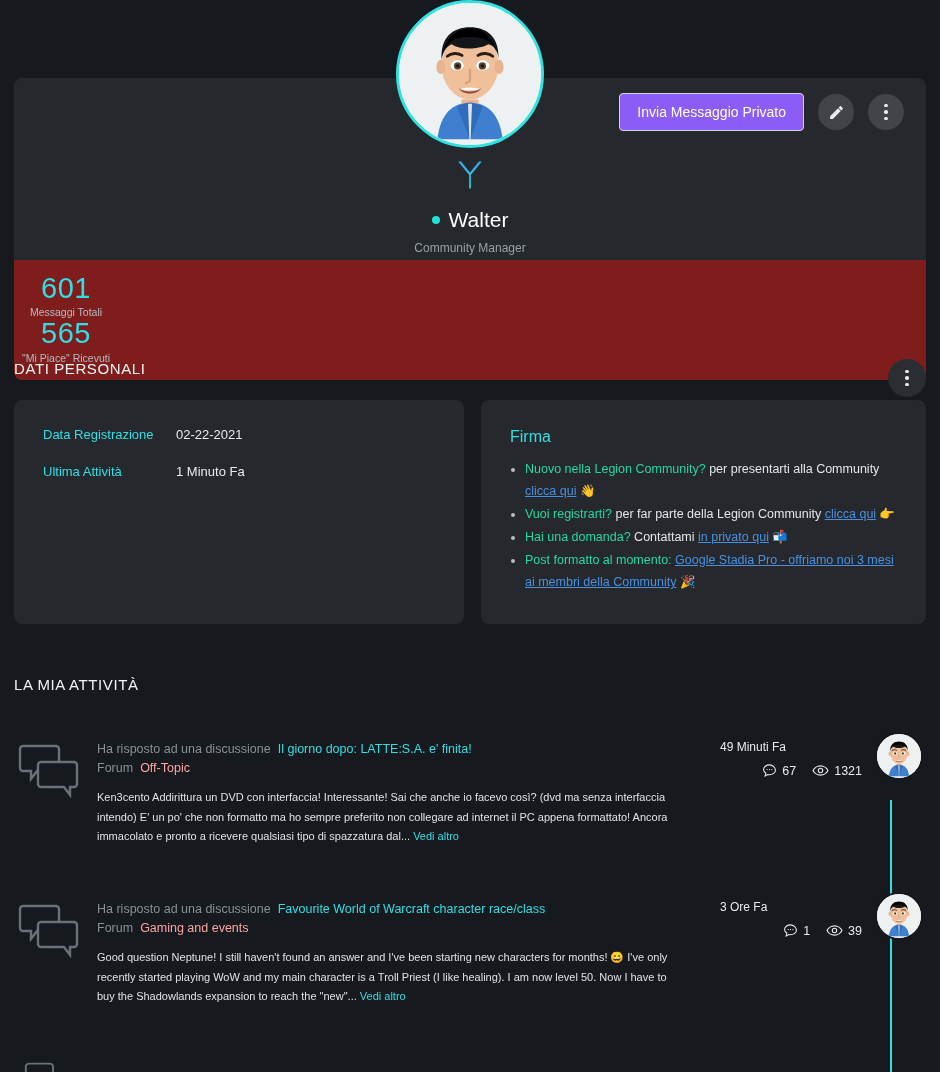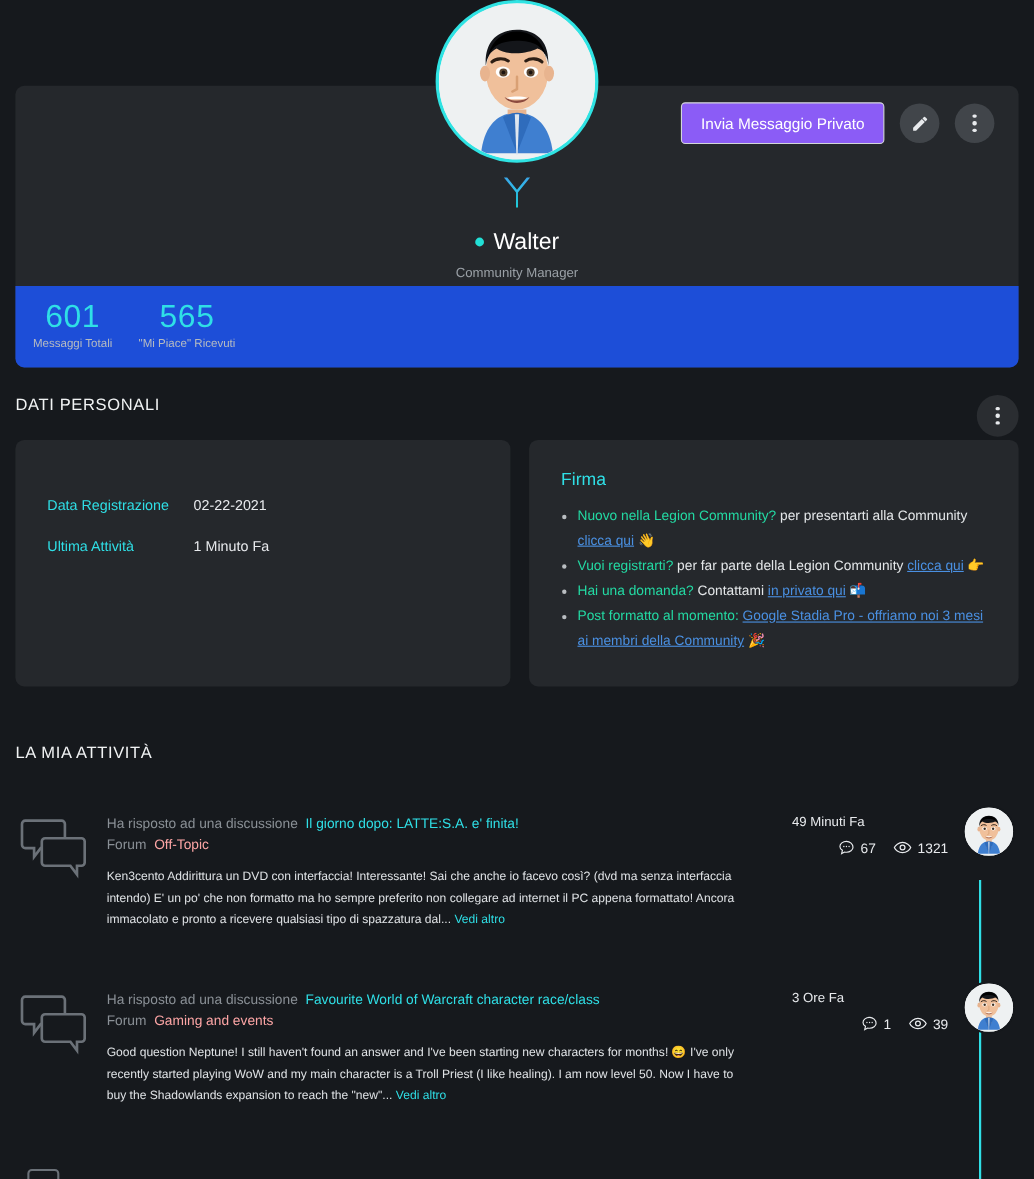--- a/index.html
+++ b/index.html
@@ -60,23 +60,24 @@
   .round-btn {
     width: 36px; height: 36px; border-radius: 50%;
     background: #41454a; border: none; cursor: pointer;
     display: flex; align-items: center; justify-content: center;
   }
   .dots { display: flex; flex-direction: column; gap: 3px; align-items: center; }
   .dots i { width: 3.5px; height: 3.5px; border-radius: 50%; background: #e8eaed; display: block; }
 
   
   .stats-bar {
-    background: #1d4ed8; border-radius: 0 0 8px 8px;
-    display: flex; justify-content: flex-start; gap: 0;
+    background: #7f1d1d; border-radius: 0 0 8px 8px;
+    display: flex; justify-content: space-between; gap: 0;
     padding: 13px 0 16px 0;
+    flex-direction: column;
   }
   .stat { width: 104px; text-align: center; }
   .stat-num {
     font-size: 29px; color: #2fdfe6; font-weight: 300;
     line-height: 1.05; letter-spacing: 0.5px;
   }
   .stat-label { font-size: 10.5px; color: #b6bbc0; margin-top: 3px; }
 
   
   .section-head {
@@ -90,21 +91,21 @@
     display: flex; align-items: center; justify-content: center;
   }
 
   
   .info-card {
     position: absolute; background: #25282c; border-radius: 8px;
   }
   .card-left  { left: 14px;  top: 400px; width: 450px; height: 224px; }
   .card-right { left: 481px; top: 400px; width: 445px; height: 224px; }
 
-  .kv-row { position: absolute; display: flex; align-items: baseline; margin-top: 25px; }
+  .kv-row { position: absolute; display: flex; align-items: baseline; }
   .kv-key { color: #2fdfe6; font-size: 13px; width: 133px; }
   .kv-val { color: #e8eaed; font-size: 13px; }
 
   .firma-title {
     position: absolute; left: 29px; top: 28px;
     color: #2fdfe6; font-size: 16px;
   }
   .firma-list {
     position: absolute; left: 44px; top: 58px; right: 26px;
     font-size: 12.5px; line-height: 22px; color: #e3e6e8;

